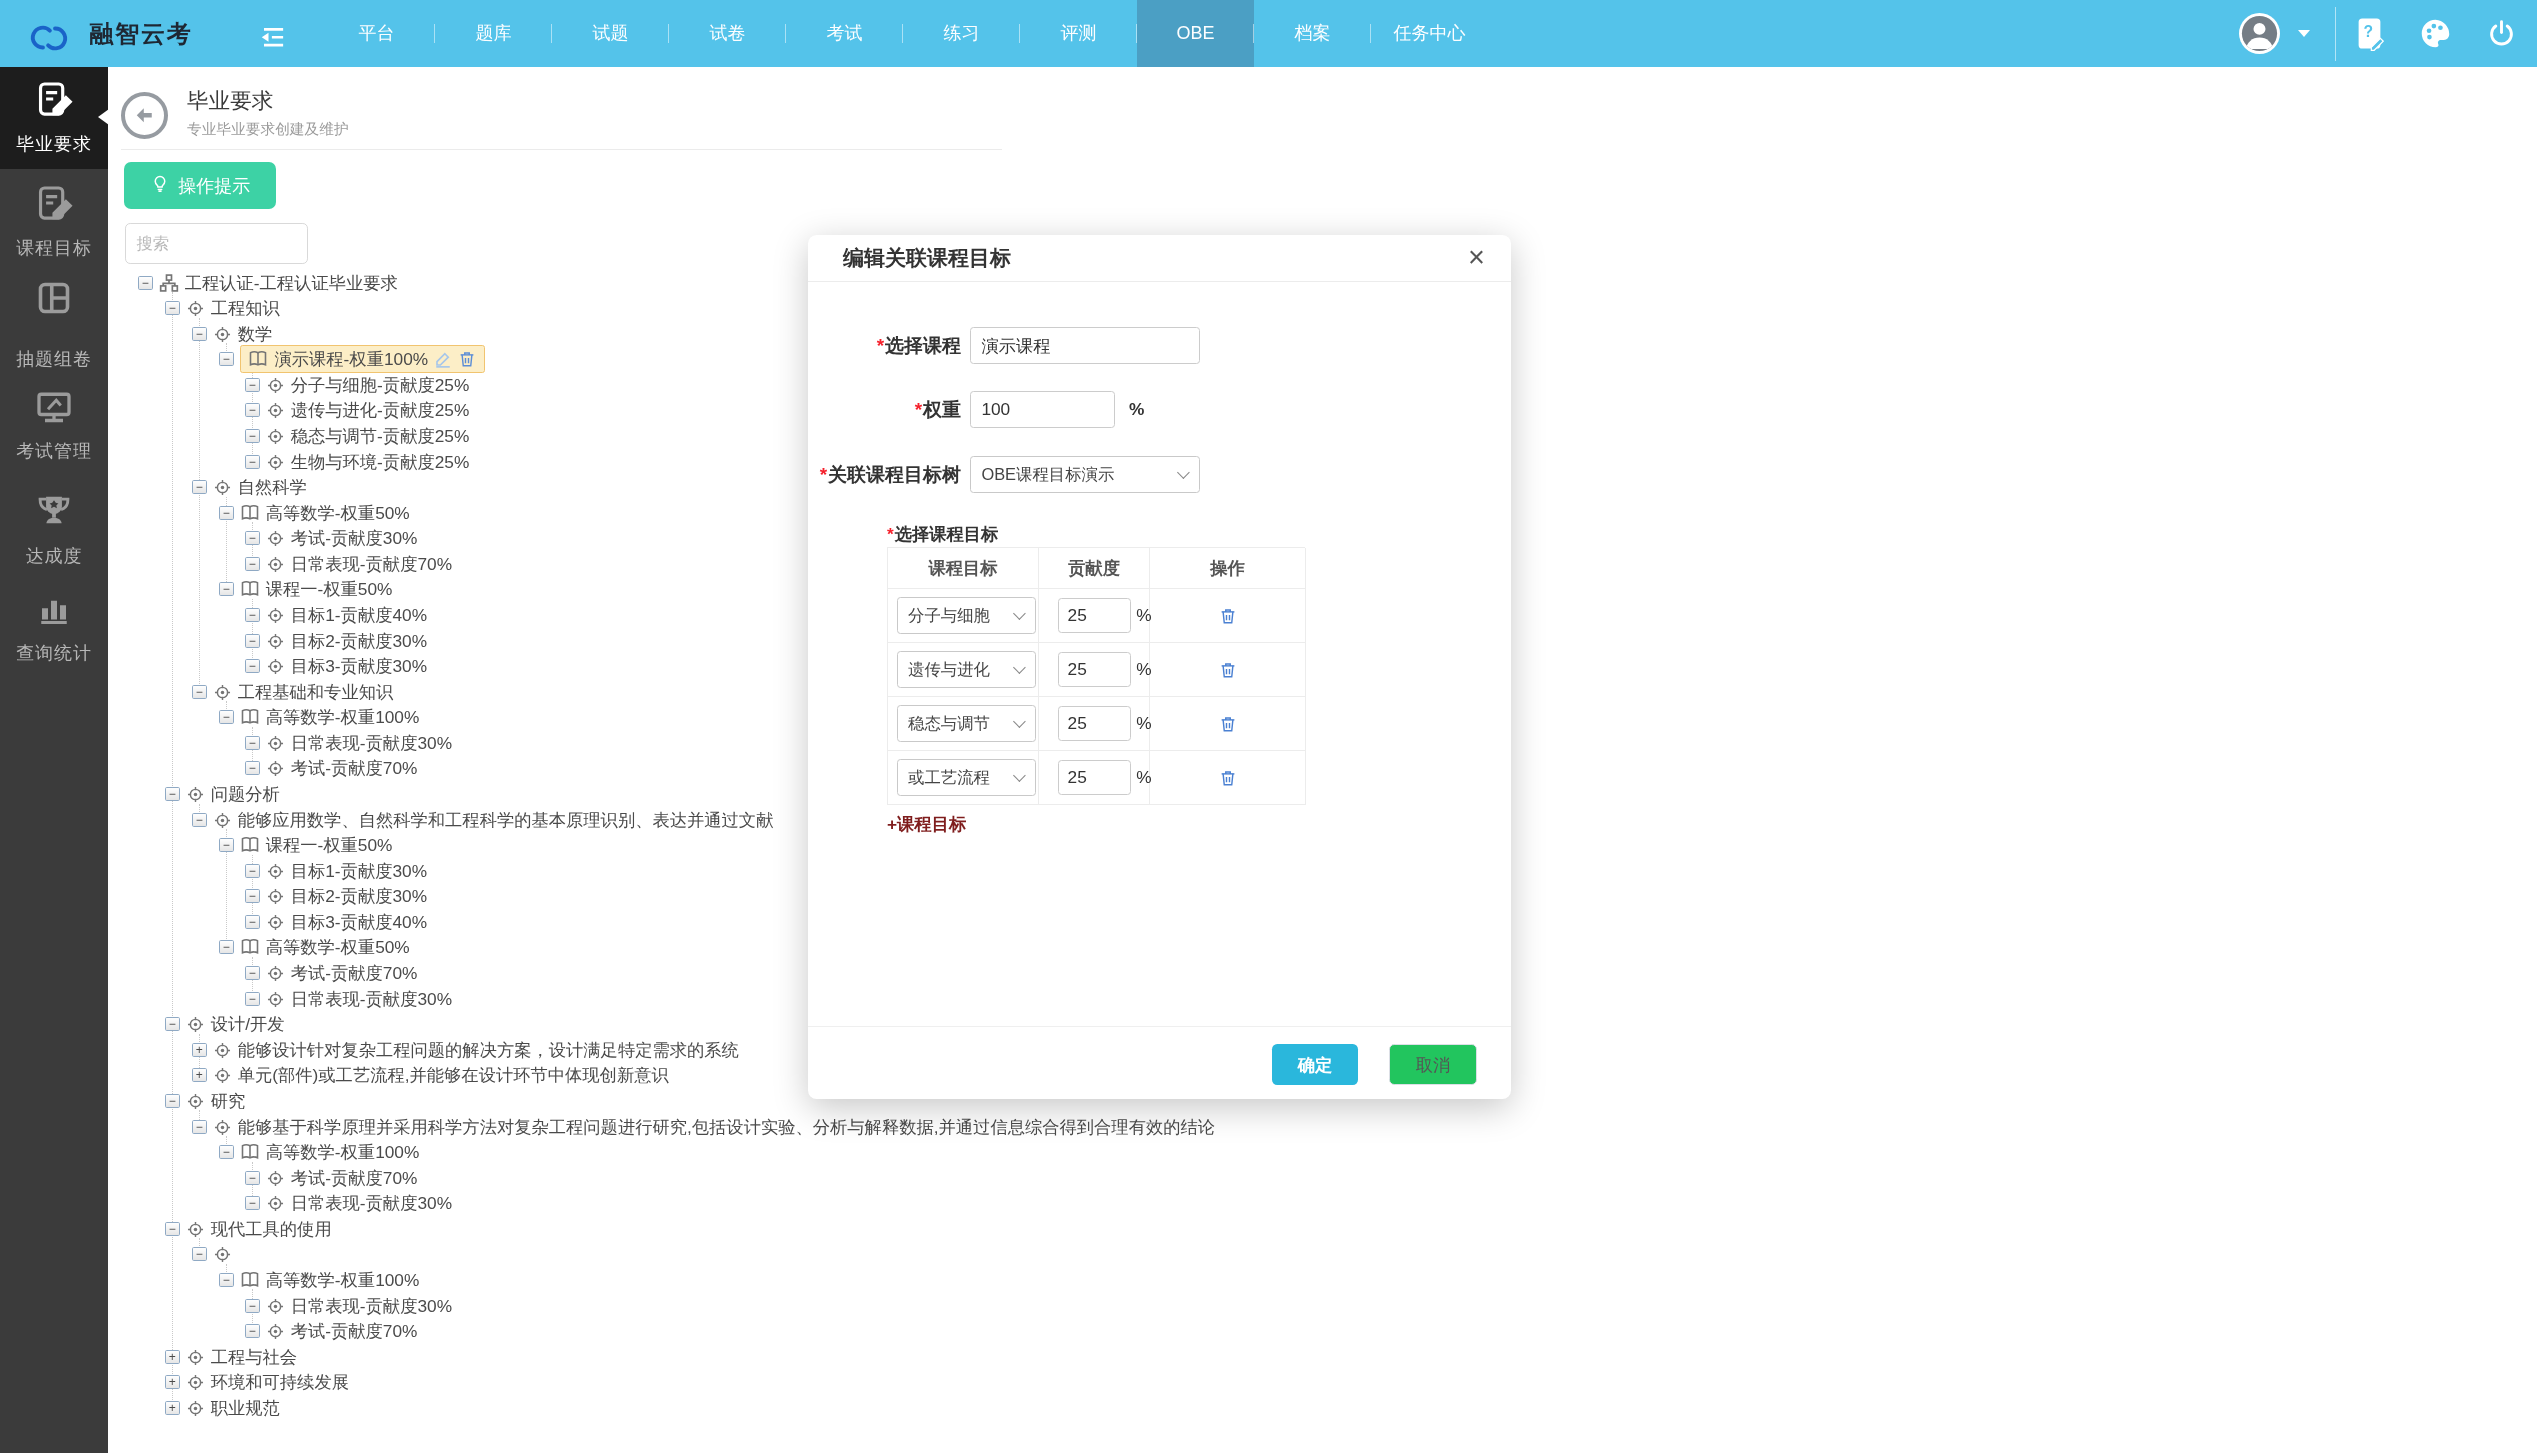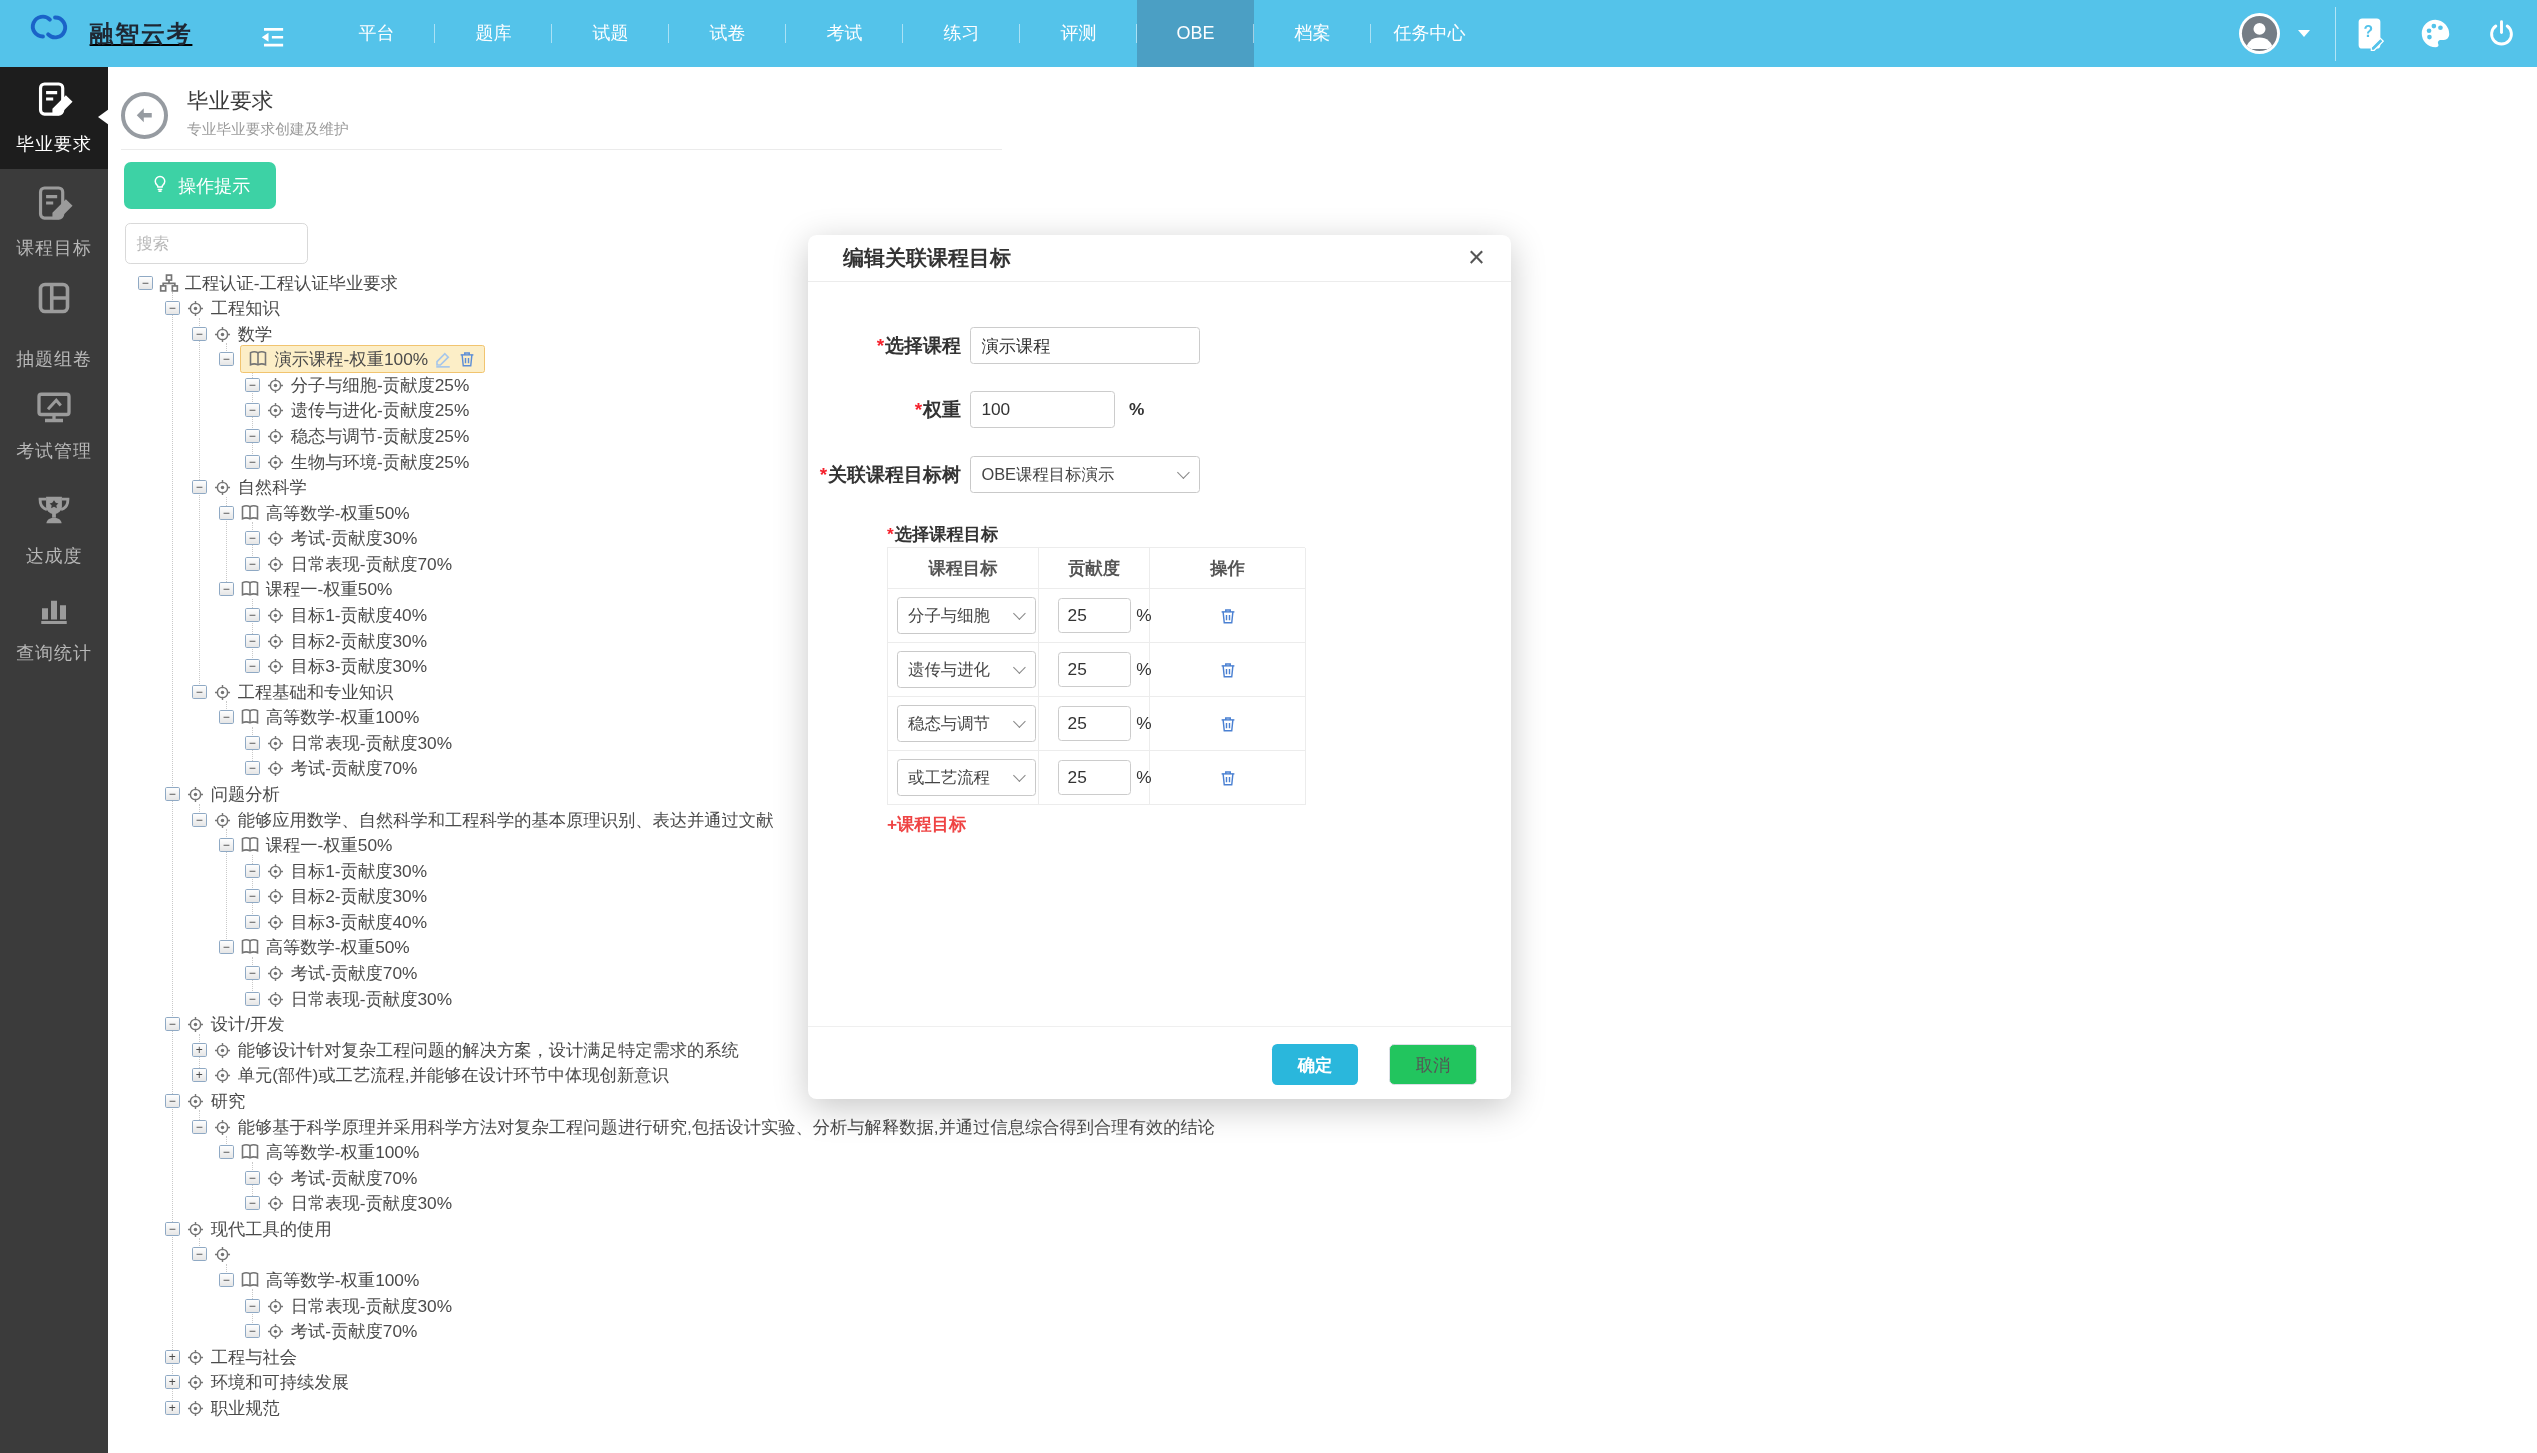--- a/index.html
+++ b/index.html
@@ -1,21 +1,21 @@
 <!DOCTYPE html>
 <html style="font-size:14px"><head>
 <meta charset="utf-8">
 <style>
   html,body{margin:0;padding:0;}
   body{width:2538px;height:1453px;position:relative;overflow:hidden;background:#fff;
        font-family:"Liberation Sans","DejaVu Sans",sans-serif;}
 
   
   .topbar{position:absolute;left:0;top:0;width:2538px;height:67px;background:#54c3ea;z-index:50;}
-  .logo-wrap{position:absolute;left:24px;top:7px;display:flex;align-items:flex-start;gap:15.6px;text-decoration:underline;}
+  .logo-wrap{position:absolute;left:24px;top:7px;display:flex;align-items:flex-end;gap:15.6px;}
   .logo-text{font-size:24px;font-weight:bold;color:#1e2733;letter-spacing:1.7px;line-height:54px;}
   .collapse-icon{position:absolute;left:259px;top:26px;}
   .topmenu{position:absolute;left:318px;top:0;height:67px;display:flex;list-style:none;margin:0;padding:0;}
   .topmenu li{position:relative;width:117px;text-align:center;line-height:67px;font-size:18px;color:#fdfeff;cursor:pointer;}
   .topmenu li:not(:last-child)::after{content:"";position:absolute;right:0;top:24px;width:0.9px;height:19px;background:rgba(255,255,255,.5);}
   .topmenu li.active{background:#4b9fc4;}
   .tr-item{position:absolute;top:0;height:67px;display:flex;align-items:center;}
   .avatar{left:2239px;}
   .caret{left:2298px;}
   .caret i{display:block;width:0;height:0;border-left:6px solid transparent;border-right:6px solid transparent;border-top:7.8px solid #fff;}
@@ -78,21 +78,21 @@
   .cell.head{height:41px;font-size:17.3px;font-weight:bold;color:#555;}
   .cell.body{height:54px;}
   .cell.c1{justify-content:flex-start;padding-left:8.6px;}
   .cell.c2{justify-content:flex-start;padding-left:19px;}
   .row-sel{width:139px;line-height:35px;}
   .big-sel{position:absolute;left:162px;top:221px;width:230px;line-height:35px;}
   .c-input{width:73px;height:35px;border:0.9px solid #ccc;border-radius:3.5px;box-sizing:border-box;padding:0 8.6px;
       font-size:17.3px;color:#333;font-family:inherit;outline:none;}
   .c-unit{font-size:17.3px;color:#333;margin-left:5.2px;}
   .trash-btn{background:none;border:none;cursor:pointer;display:flex;align-items:center;padding:3.5px;}
-  .add-link{position:absolute;left:79px;top:577px;font-size:17.3px;font-weight:600;color:#ef4444;cursor:pointer;}
+  .add-link{position:absolute;left:79px;top:577px;font-size:17.3px;font-weight:600;color:#7f1d1d;cursor:pointer;}
   .m-foot-line{position:absolute;left:0;top:791px;width:703px;border-top:0.9px solid #efefef;}
   .btn{position:absolute;top:809px;height:41px;border-radius:5.2px;font-size:17.3px;cursor:pointer;font-family:inherit;}
   .btn-ok{left:464px;width:86px;background:#2ab7dc;border:none;color:#fff;font-weight:bold;}
   .btn-cancel{left:581px;width:88px;background:#22c55e;border:0.9px solid #dcdfe6;color:#555;}
 </style>
 </head>
 <body>
 
 <div class="topbar">
   <div class="logo-wrap">

